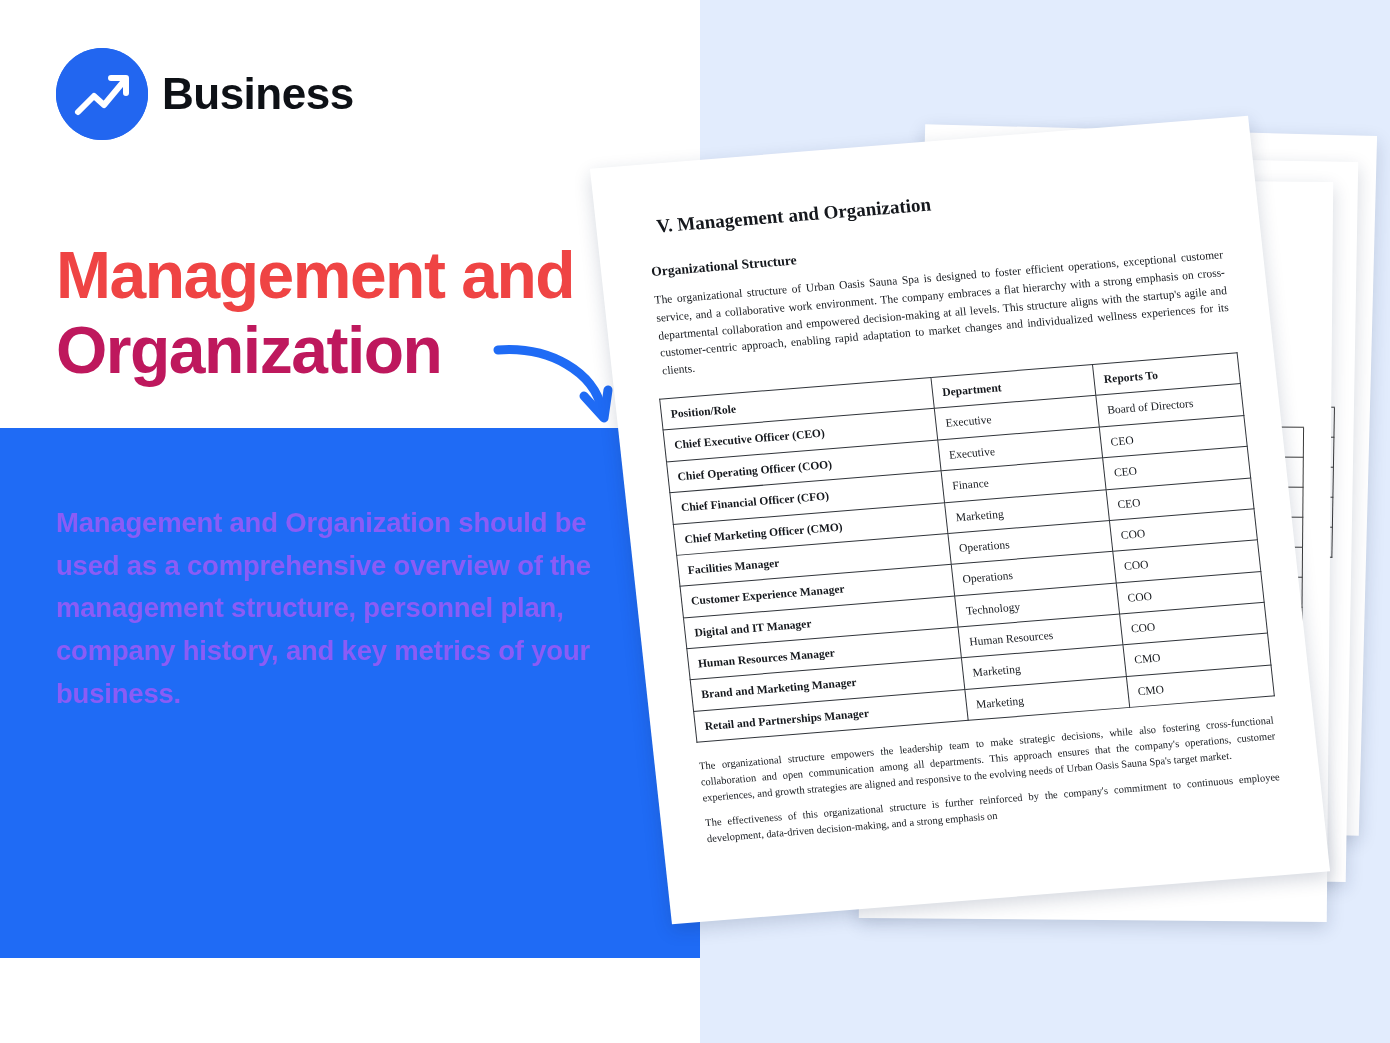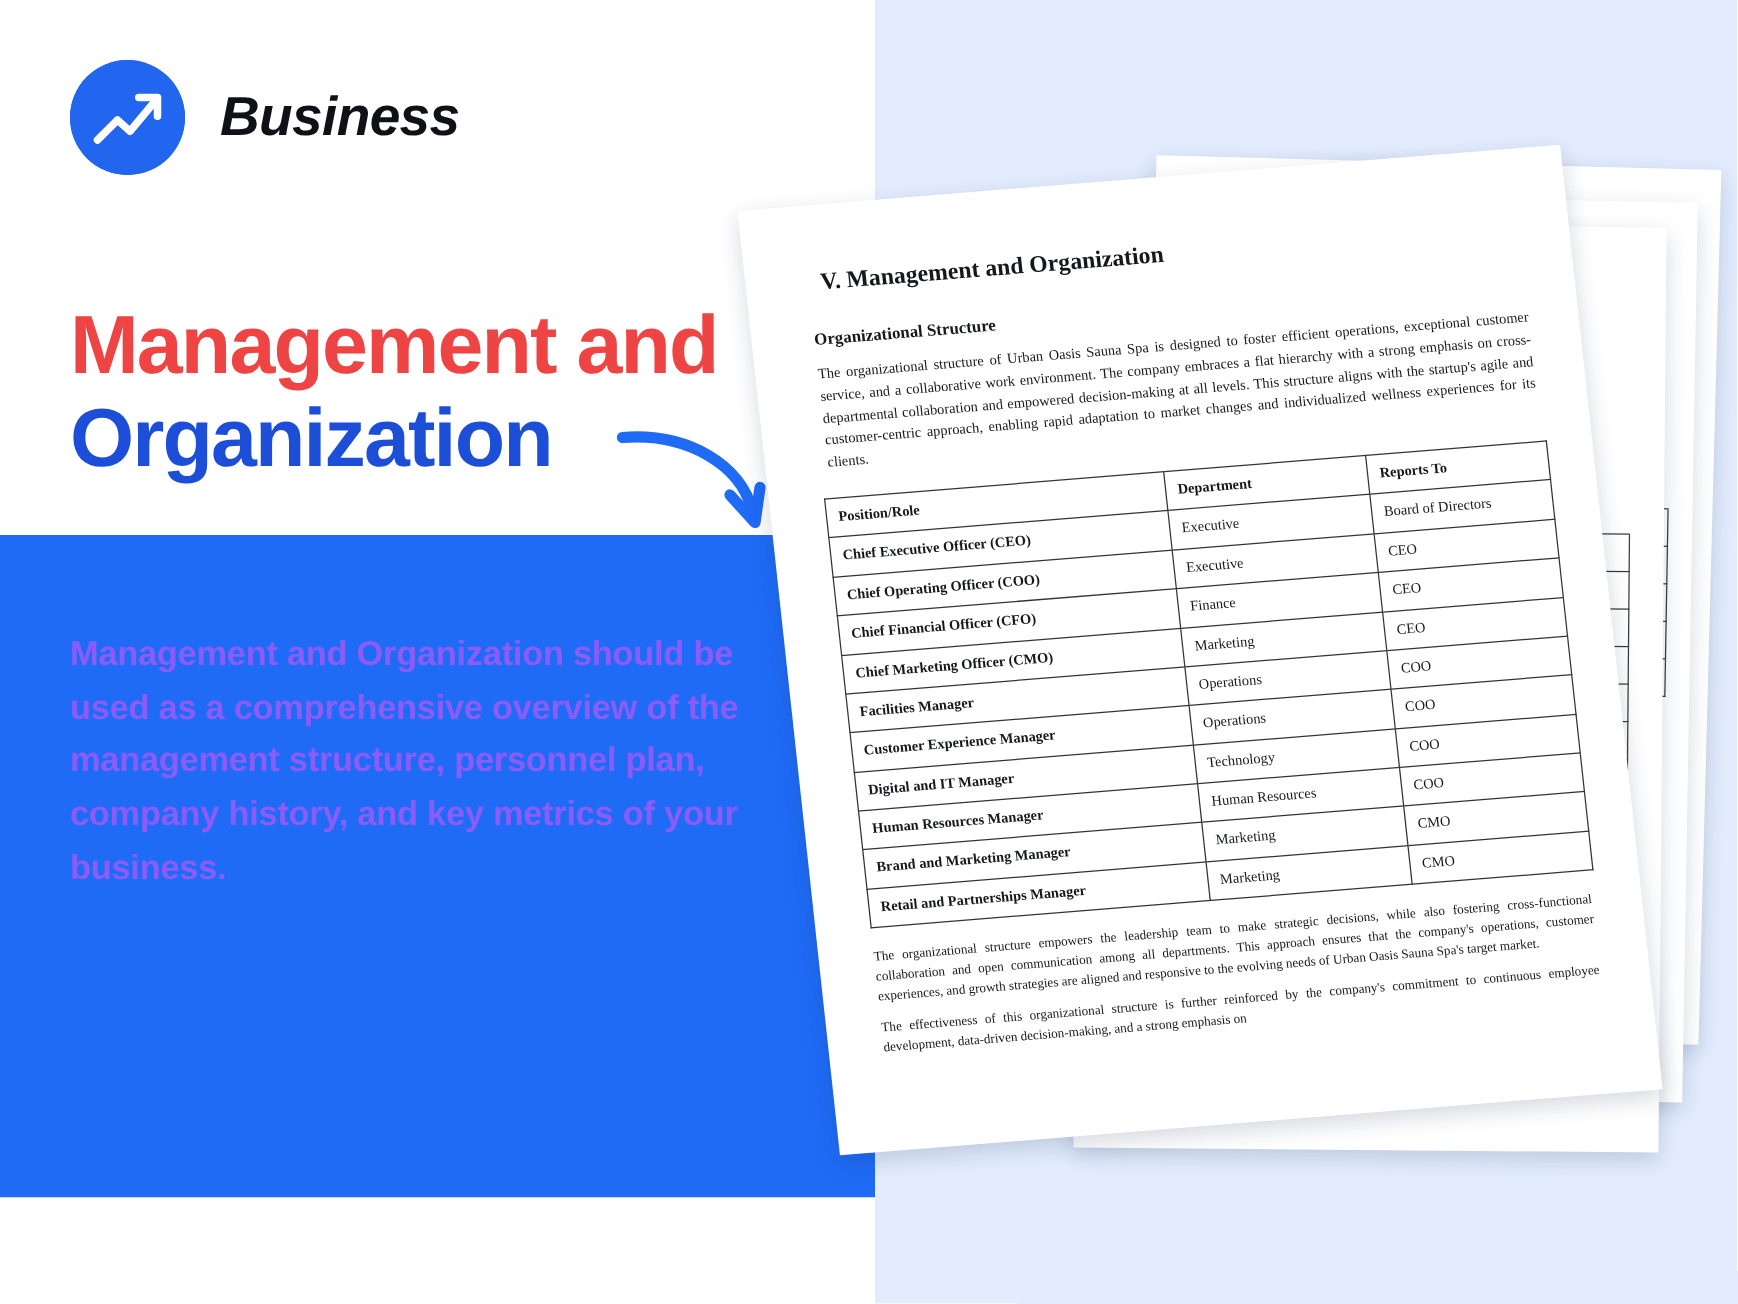--- a/index.html
+++ b/index.html
@@ -63,23 +63,22 @@
   }
   .logo-mark {
     width: 92px;
     height: 92px;
     border-radius: 50%;
     background: #2266f0;
     position: relative;
     flex: none;
   }
   .logo-text {
-    margin-left: 28px;
+    margin-left: 14px;
     line-height: 1;
-    font-style: italic;
   }
   .logo-line1 {
     font-size: 44px;
     font-weight: bold;
     letter-spacing: -0.5px;
     color: #0e1116;
   }
   .logo-line2 {
     font-size: 40px;
     font-weight: bold;
@@ -98,21 +97,21 @@
     width: 620px;
   }
   .title-line {
     font-size: 66px;
     font-weight: bold;
     color: #ef4444;
     line-height: 1.13;
     letter-spacing: -1.5px;
   }
   .title-line.accent {
-    color: #1d4ed8;
+    color: #be185d;
   }
   
   .arrow-svg {
     position: absolute;
     left: 492px;
     top: 338px;
     width: 130px;
     height: 100px;
   }
   

